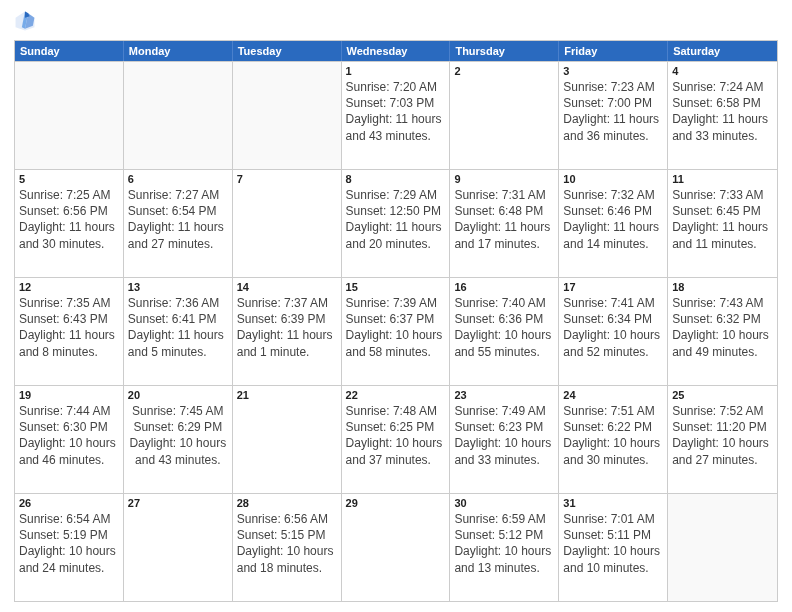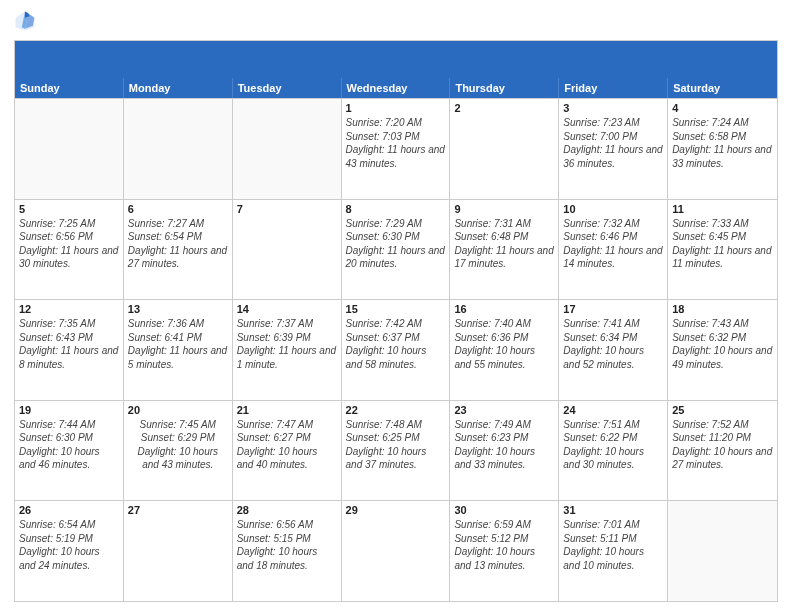--- a/index.html
+++ b/index.html
@@ -68,21 +68,20 @@
       grid-template-columns: repeat(7, 1fr);
       background: #2a6abf;
     }
     .cal-header-cell {
       color: #fff;
       font-size: 11px;
       font-weight: bold;
       padding: 4px 5px;
       border-right: 1px solid #4a80cc;
       text-align: left;
-      margin-top: 37px;
     }
     .cal-header-cell:last-child { border-right: none; }
     .cal-body {
       flex: 1;
       display: flex;
       flex-direction: column;
     }
     .cal-row {
       display: grid;
       grid-template-columns: repeat(7, 1fr);
@@ -99,24 +98,23 @@
     }
     .cal-cell:last-child { border-right: none; }
     .cal-cell.empty { background: #f9f9f9; }
     .day-number {
       font-size: 11px;
       font-weight: bold;
       margin-bottom: 2px;
       color: #222;
     }
     .day-info {
-      font-size: 10px;
+      font-size: 12px;
       color: #444;
       line-height: 1.35;
-      font-style: italic;
     }
   </style>
 </head>
 <body>
 
 <div class="page">
   <div class="header">
     <div class="logo">
       <svg class="logo-icon" viewBox="0 0 28 28">
         <polygon points="14,2 26,10 26,22 14,26 2,22 2,10" fill="#3a7bd5" opacity="0.15"></polygon>
@@ -188,21 +186,21 @@
             <div class="day-info" style="white-space: pre-line;">Sunrise: 7:27 AM
 Sunset: 6:54 PM
 Daylight: 11 hours and 27 minutes.</div>
           </div>
           <div class="cal-cell">
             <div class="day-number">7</div>
           </div>
           <div class="cal-cell">
             <div class="day-number">8</div>
             <div class="day-info" style="white-space: pre-line;">Sunrise: 7:29 AM
-Sunset: 6:30 PM
+Sunset: 12:50 PM
 Daylight: 11 hours and 20 minutes.</div>
           </div>
           <div class="cal-cell">
             <div class="day-number">9</div>
             <div class="day-info" style="white-space: pre-line;">Sunrise: 7:31 AM
 Sunset: 6:48 PM
 Daylight: 11 hours and 17 minutes.</div>
           </div>
           <div class="cal-cell">
             <div class="day-number">10</div>
@@ -231,21 +229,21 @@
 Daylight: 11 hours and 5 minutes.</div>
           </div>
           <div class="cal-cell">
             <div class="day-number">14</div>
             <div class="day-info" style="white-space: pre-line;">Sunrise: 7:37 AM
 Sunset: 6:39 PM
 Daylight: 11 hours and 1 minute.</div>
           </div>
           <div class="cal-cell">
             <div class="day-number">15</div>
-            <div class="day-info" style="white-space: pre-line;">Sunrise: 7:42 AM
+            <div class="day-info" style="white-space: pre-line;">Sunrise: 7:39 AM
 Sunset: 6:37 PM
 Daylight: 10 hours and 58 minutes.</div>
           </div>
           <div class="cal-cell">
             <div class="day-number">16</div>
             <div class="day-info" style="white-space: pre-line;">Sunrise: 7:40 AM
 Sunset: 6:36 PM
 Daylight: 10 hours and 55 minutes.</div>
           </div>
           <div class="cal-cell">
@@ -269,23 +267,20 @@
 Daylight: 10 hours and 46 minutes.</div>
           </div>
           <div class="cal-cell">
             <div class="day-number">20</div>
             <div class="day-info" style="white-space: pre-line; text-align: center;">Sunrise: 7:45 AM
 Sunset: 6:29 PM
 Daylight: 10 hours and 43 minutes.</div>
           </div>
           <div class="cal-cell">
             <div class="day-number">21</div>
-            <div class="day-info" style="white-space: pre-line;">Sunrise: 7:47 AM
-Sunset: 6:27 PM
-Daylight: 10 hours and 40 minutes.</div>
           </div>
           <div class="cal-cell">
             <div class="day-number">22</div>
             <div class="day-info" style="white-space: pre-line;">Sunrise: 7:48 AM
 Sunset: 6:25 PM
 Daylight: 10 hours and 37 minutes.</div>
           </div>
           <div class="cal-cell">
             <div class="day-number">23</div>
             <div class="day-info" style="white-space: pre-line;">Sunrise: 7:49 AM

